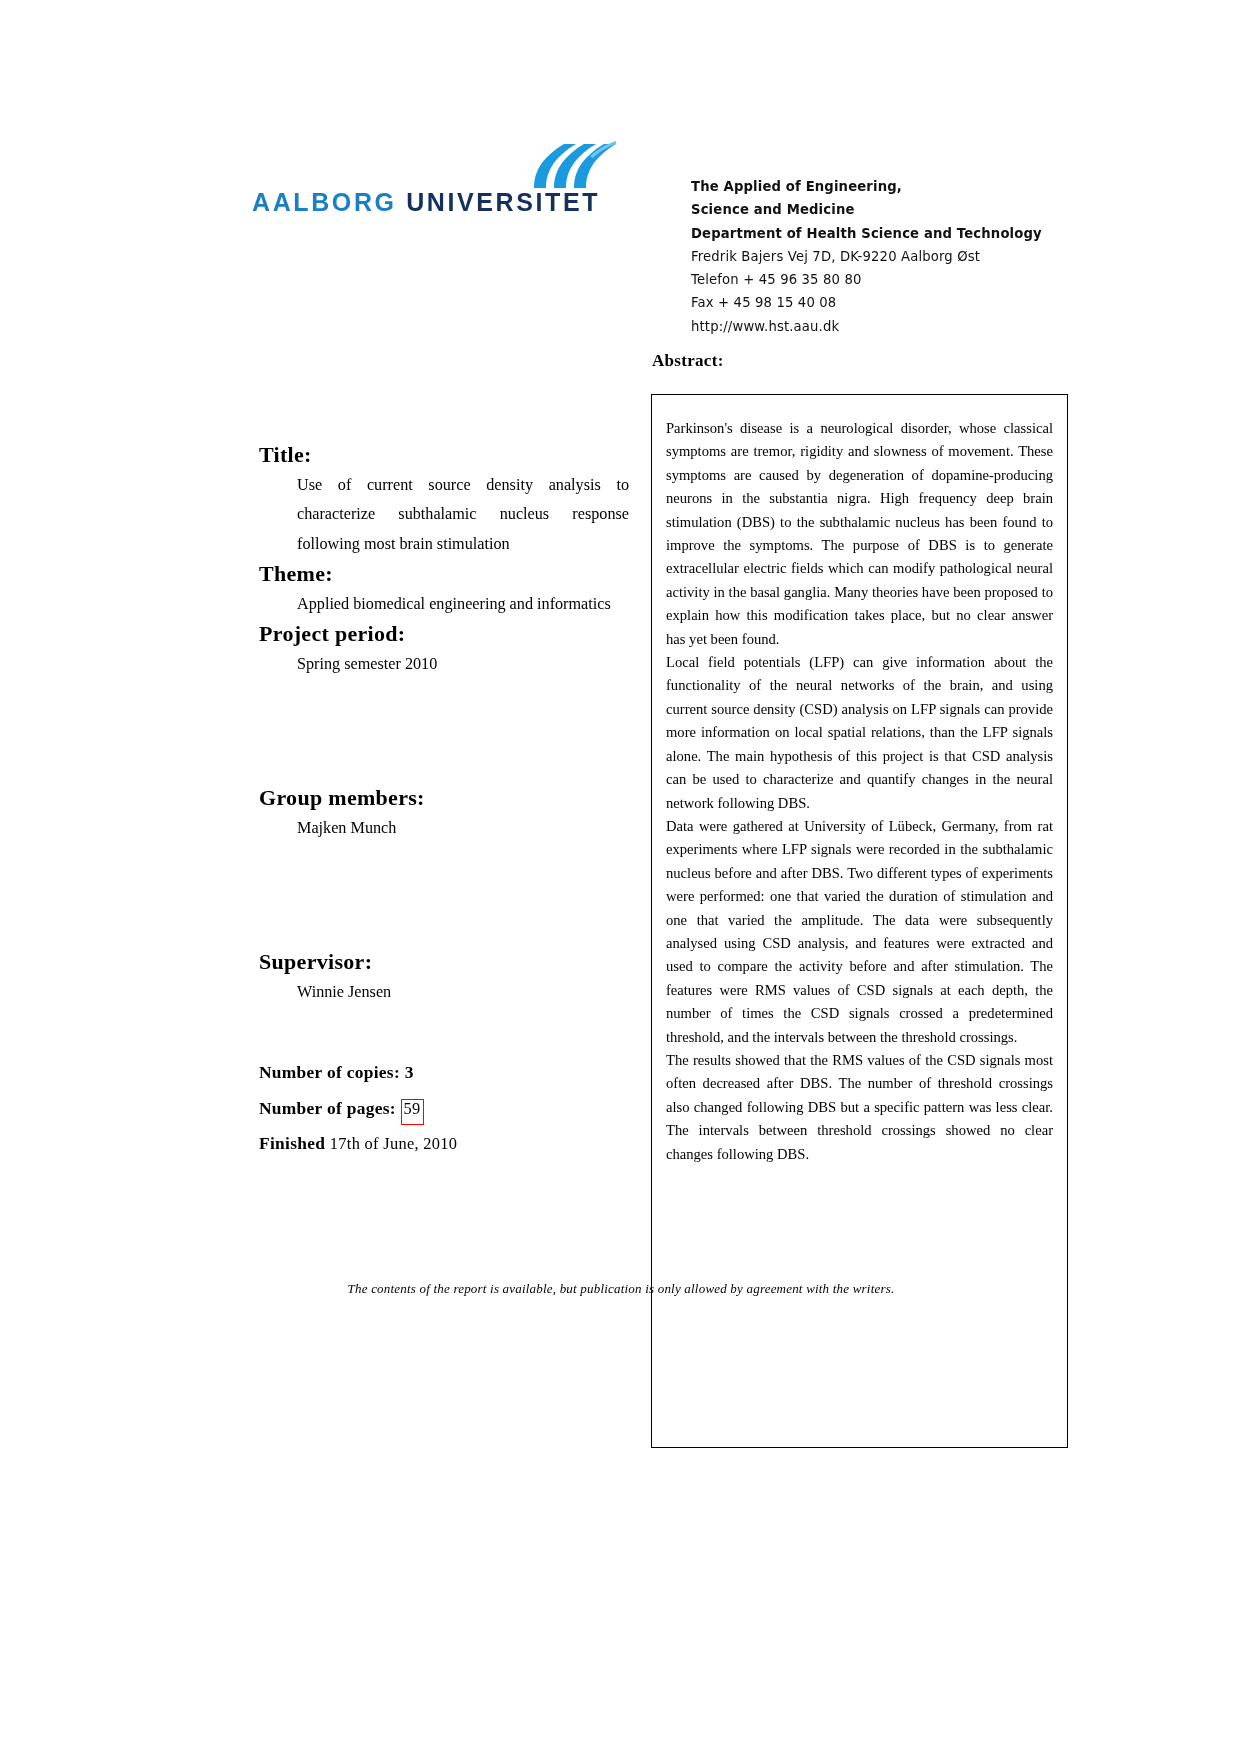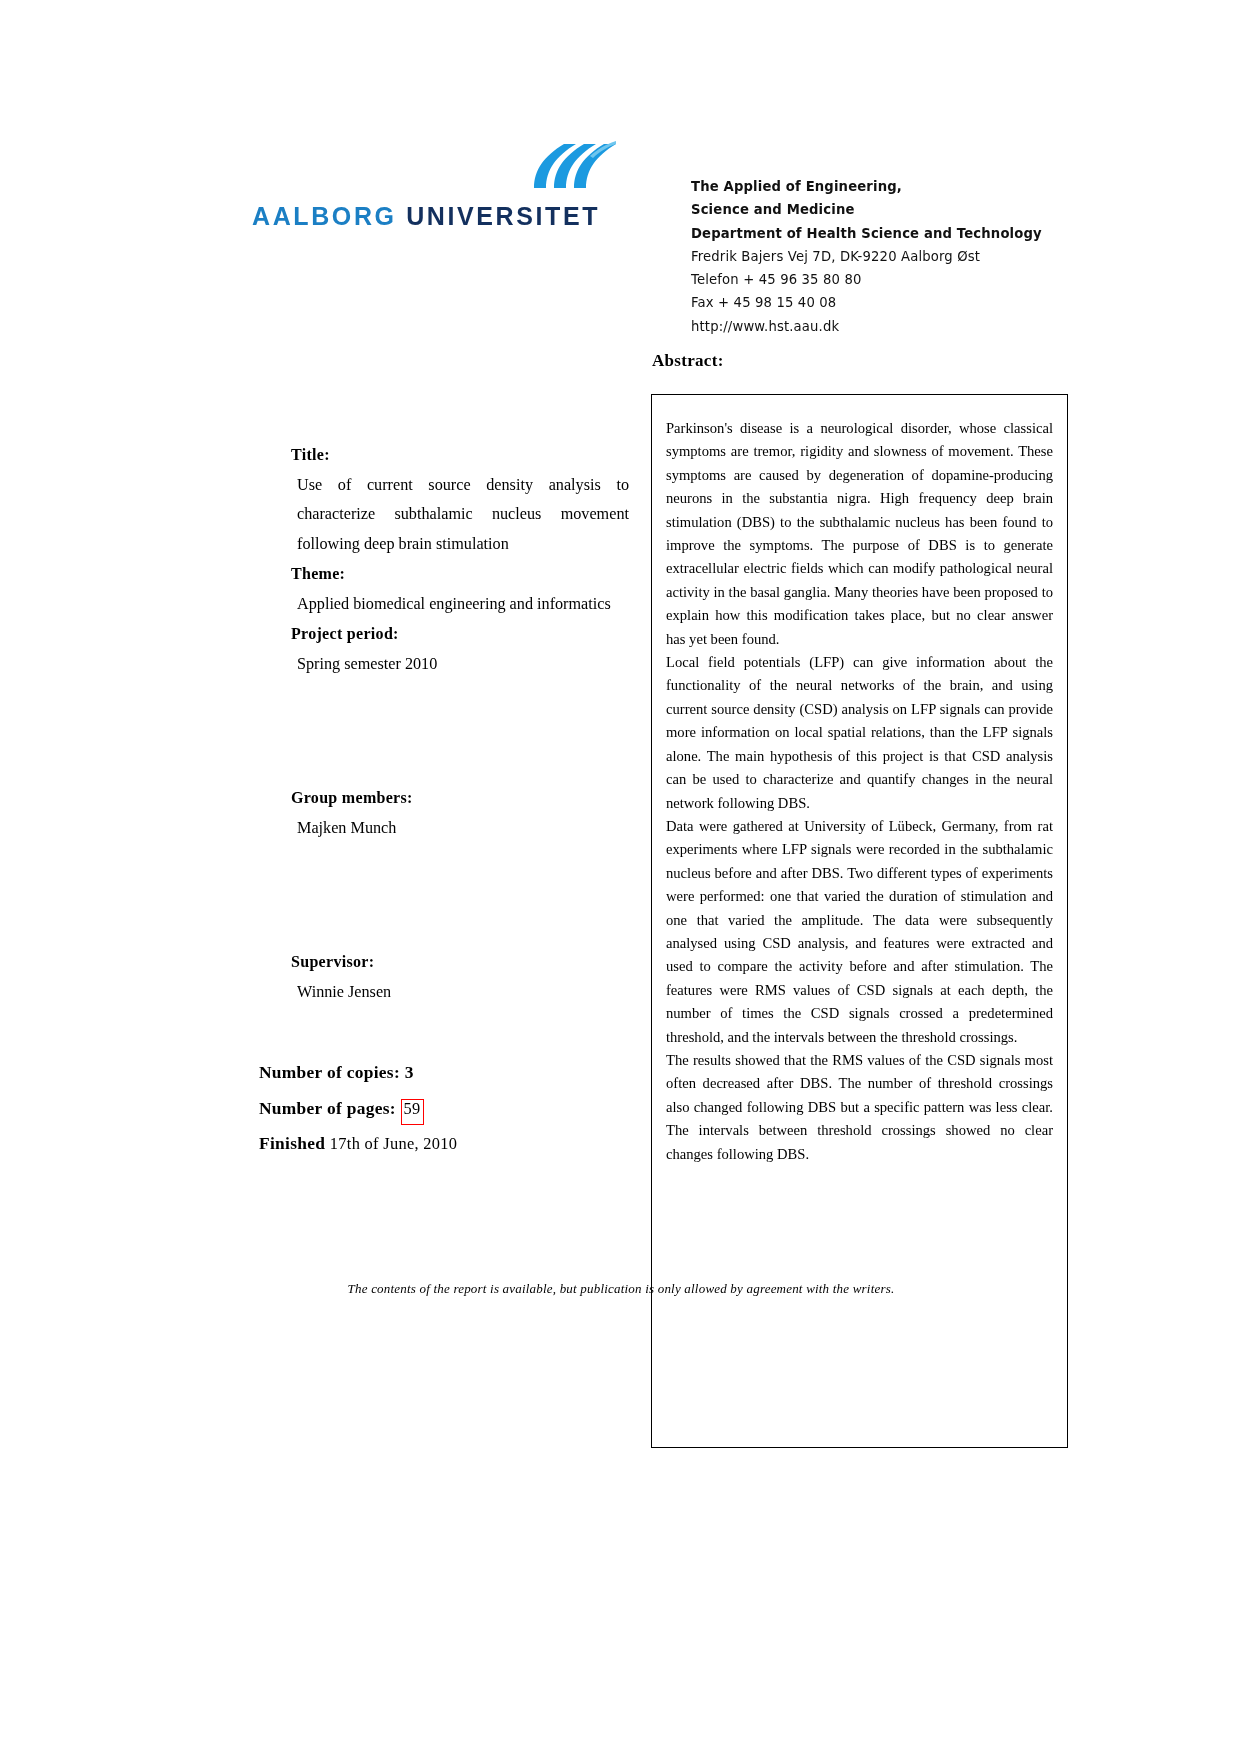--- a/index.html
+++ b/index.html
@@ -39,21 +39,21 @@
   .logo-mark {
     position: absolute;
     right: 6px;
     top: 0px;
     width: 86px;
     height: 50px;
   }
   .logo-word {
     position: absolute;
     left: 0;
-    top: 62px;
+    top: 48px;
     font-family: "Liberation Sans", "DejaVu Sans", sans-serif;
     font-weight: bold;
     font-size: 25px;
     letter-spacing: 2.6px;
     white-space: nowrap;
   }
   .logo-word .aal { color: #1b7fc4; }
   .logo-word .uni { color: #13305e; }
 
   .contact {
@@ -101,25 +101,24 @@
 
   
   .info {
     position: absolute;
     left: 259px;
     top: 440px;
     width: 370px;
   }
   .info .field { margin-bottom: 0px; }
   .info .label {
-    font-size: 16px;
+    font-size: 22px;
     font-weight: bold;
     letter-spacing: 0.3px;
     line-height: 29.5px;
-    margin-left: 32px;
   }
   .info .value {
     font-size: 16.2px;
     line-height: 29.5px;
     text-align: justify;
     padding-left: 38px;
     margin-top: 1px;
   }
   .info .value.nowrap { text-align: left; }
   .gap-md { height: 48px; }
@@ -194,21 +193,21 @@
     <p>Parkinson's disease is a neurological disorder, whose classical symptoms are tremor, rigidity and slowness of movement. These symptoms are caused by degeneration of dopamine-producing neurons in the substantia nigra. High frequency deep brain stimulation (DBS) to the subthalamic nucleus has been found to improve the symptoms. The purpose of DBS is to generate extracellular electric fields which can modify pathological neural activity in the basal ganglia. Many theories have been proposed to explain how this modification takes place, but no clear answer has yet been found.</p>
     <p>Local field potentials (LFP) can give information about the functionality of the neural networks of the brain, and using current source density (CSD) analysis on LFP signals can provide more information on local spatial relations, than the LFP signals alone. The main hypothesis of this project is that CSD analysis can be used to characterize and quantify changes in the neural network following DBS.</p>
     <p>Data were gathered at University of Lübeck, Germany, from rat experiments where LFP signals were recorded in the subthalamic nucleus before and after DBS. Two different types of experiments were performed: one that varied the duration of stimulation and one that varied the amplitude. The data were subsequently analysed using CSD analysis, and features were extracted and used to compare the activity before and after stimulation. The features were RMS values of CSD signals at each depth, the number of times the CSD signals crossed a predetermined threshold, and the intervals between the threshold crossings.</p>
     <p>The results showed that the RMS values of the CSD signals most often decreased after DBS. The number of threshold crossings also changed following DBS but a specific pattern was less clear. The intervals between threshold crossings showed no clear changes following DBS.</p>
   </div>
 
   <div class="info">
 
     <div class="field">
       <div class="label">Title:</div>
-      <div class="value">Use of current source density analysis to characterize subthalamic nucleus movement following deep brain stimulation</div>
+      <div class="value">Use of current source density analysis to characterize subthalamic nucleus response following most brain stimulation</div>
     </div>
 
     <div class="field">
       <div class="label">Theme:</div>
       <div class="value">Applied biomedical engineering and informatics</div>
     </div>
 
     <div class="field">
       <div class="label">Project period:</div>
       <div class="value nowrap">Spring semester 2010</div>

